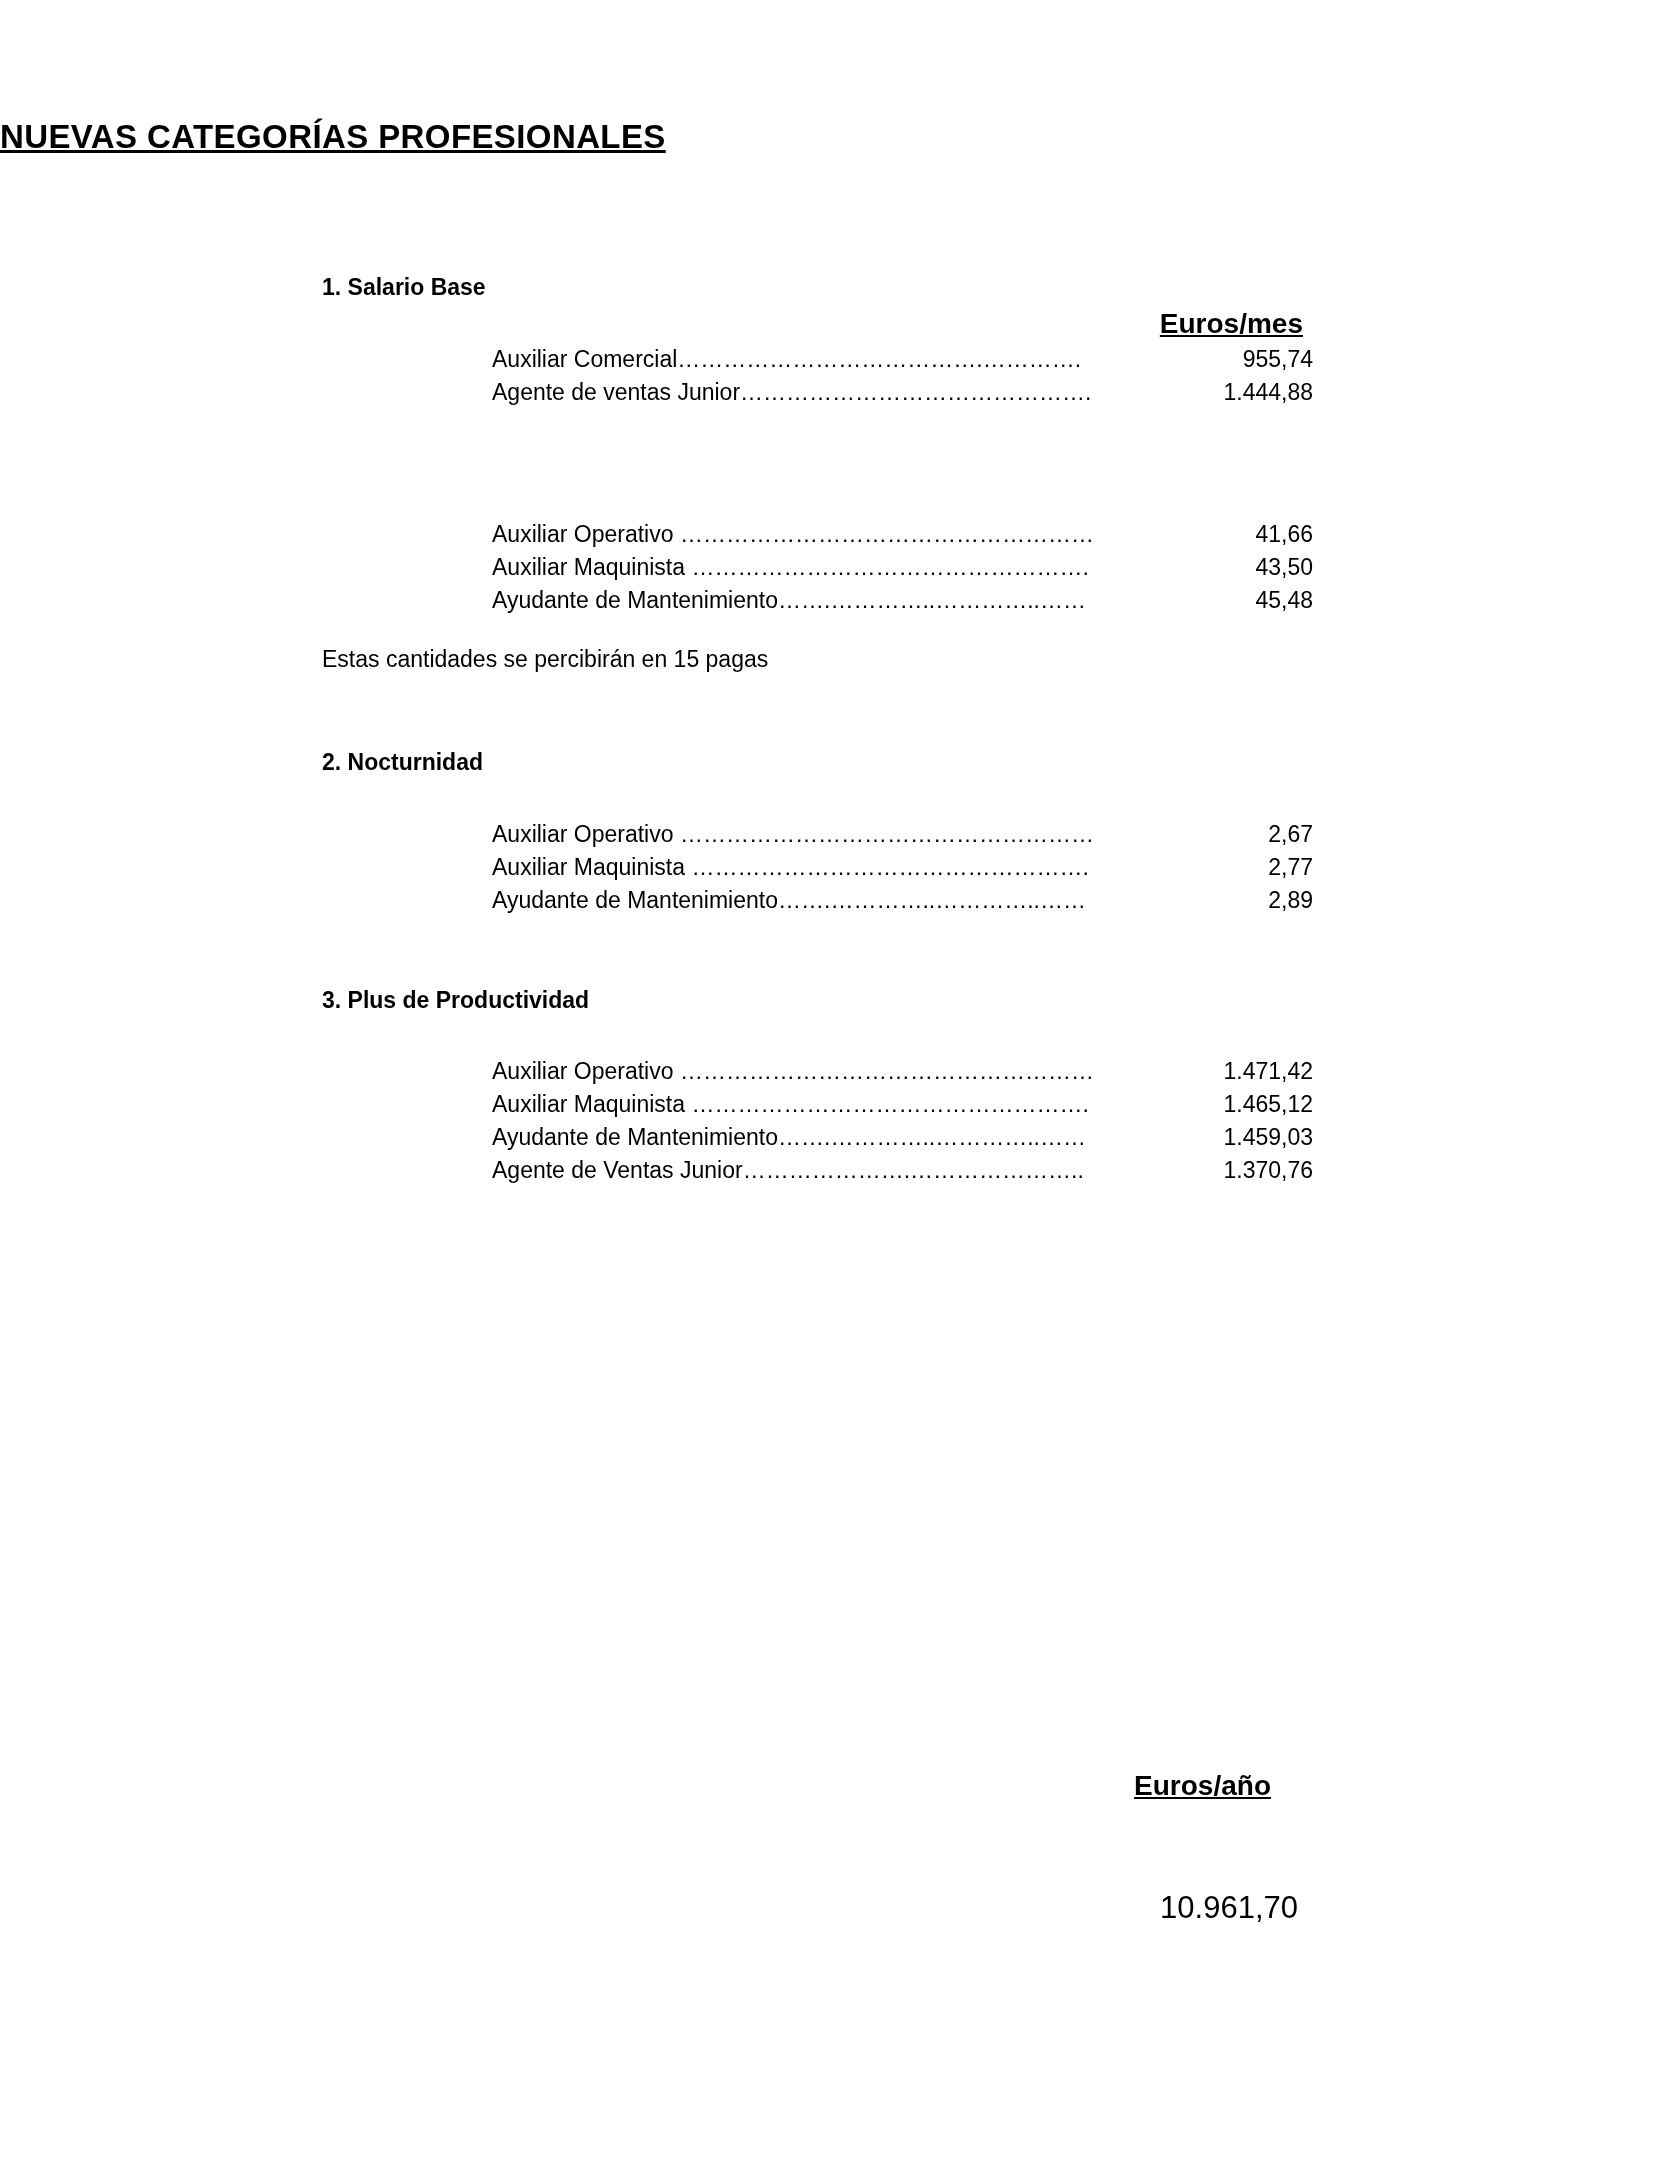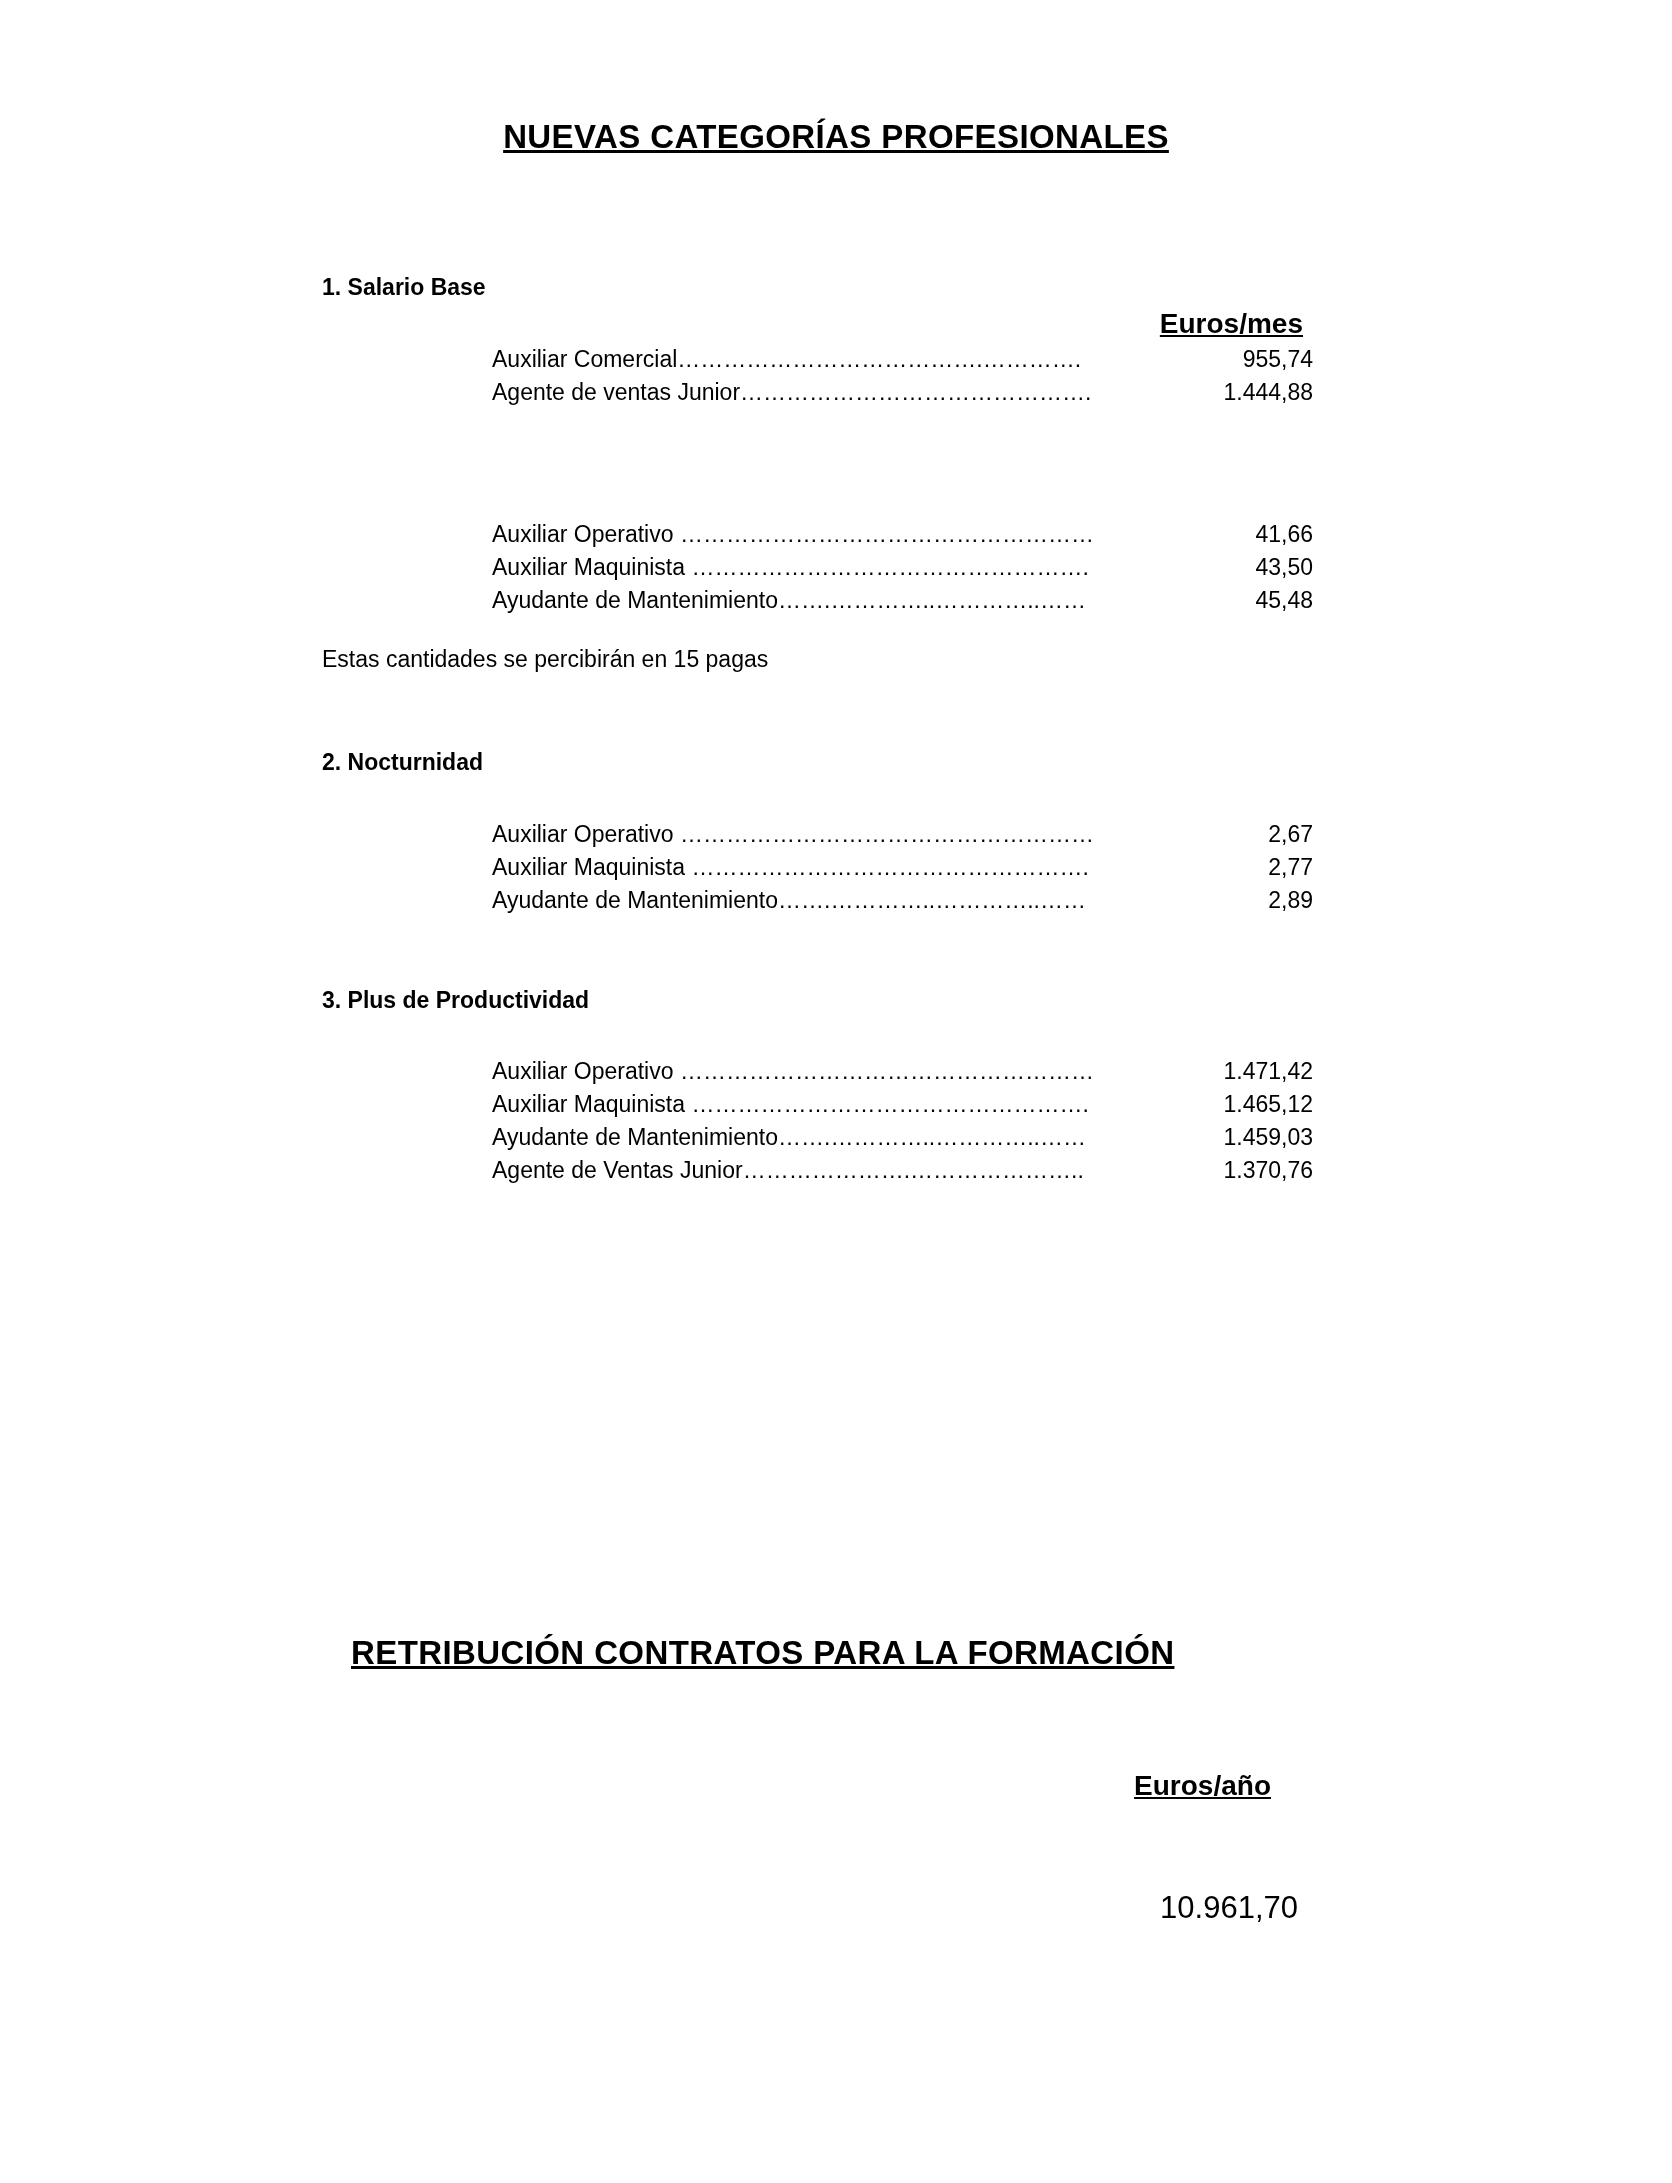--- a/index.html
+++ b/index.html
@@ -17,21 +17,21 @@
   }
   .page {
     position: absolute;
     inset: 0;
     background: #ffffff;
   }
   .doc-title {
     position: absolute;
     left: 0;
     width: 1672px;
-    text-align: center;
+    text-align: left;
     font-size: 33px;
     font-weight: bold;
     text-decoration: underline;
     margin: 0;
     letter-spacing: 0.4px;
   }
   .doc-title.t1 { top: 118px; }
   .doc-title2 {
     position: absolute;
     left: 351px;
@@ -173,20 +173,19 @@
     <div class="row">
       <span class="label">Ayudante de Mantenimiento…….…………..…………..……</span>
       <span class="value">1.459,03</span>
     </div>
     <div class="row">
       <span class="label">Agente de Ventas Junior………………….…………………..</span>
       <span class="value">1.370,76</span>
     </div>
   </div>
 
-  <h1 class="doc-title2">RETRIBUCIÓN CONTRATOS PARA LA FORMACIÓN</h1>
 
   <div class="col-header euros-ano">Euros/año</div>
 
   <div class="single-value">10.961,70</div>
 
 </div>
 
 
 </body></html>

